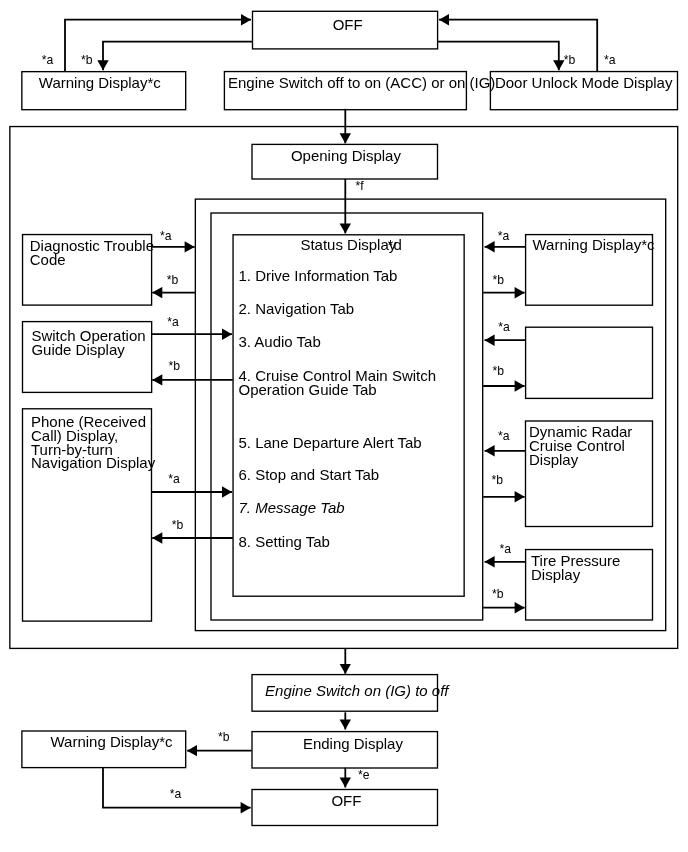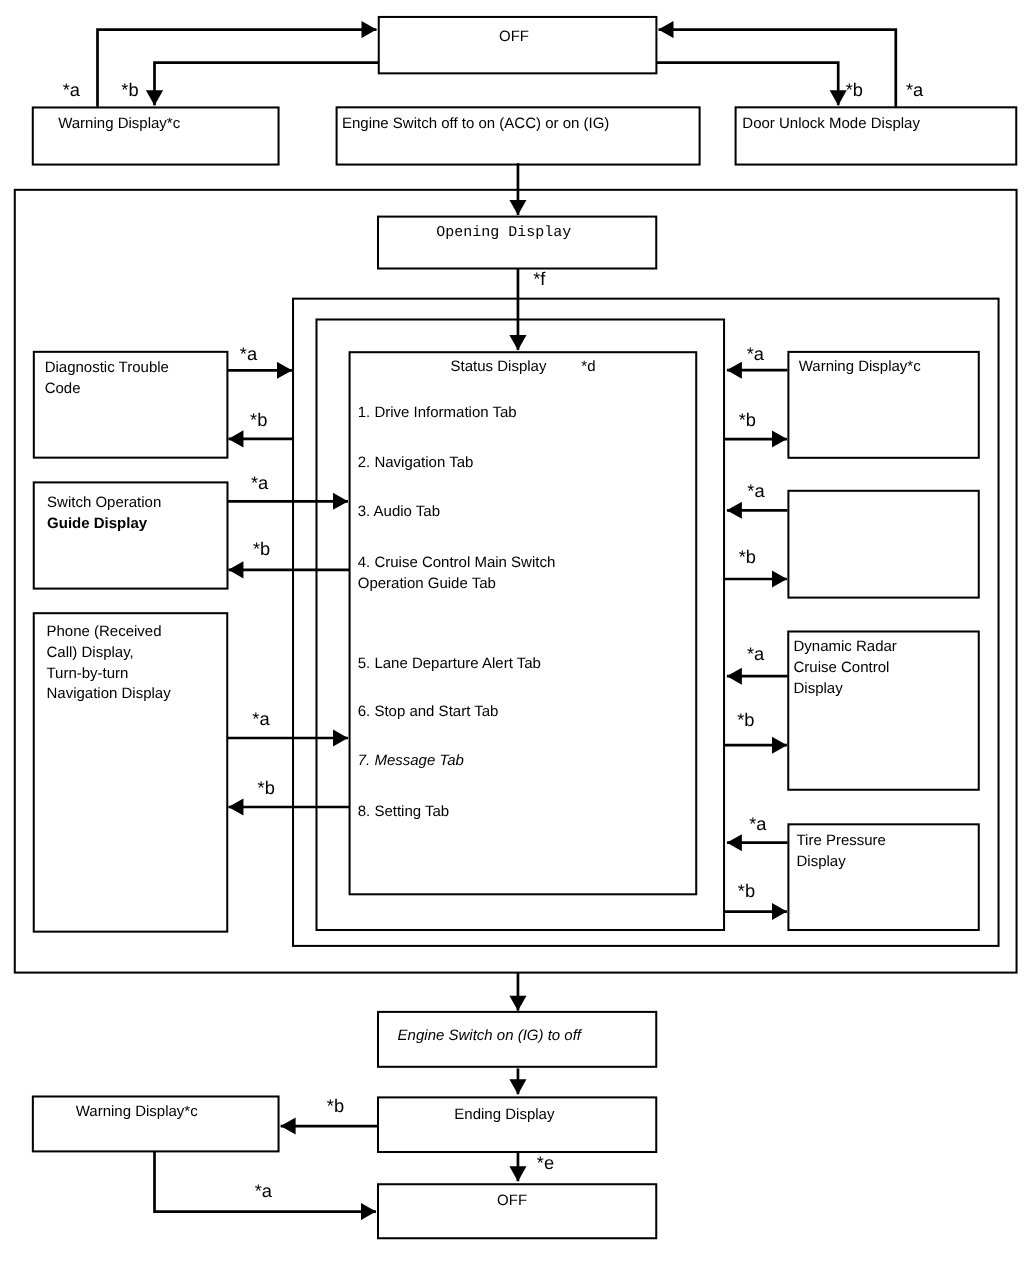--- a/index.html
+++ b/index.html
@@ -1,20 +1,20 @@
 <!DOCTYPE html>
 <html><head>
 <meta charset="utf-8">
 <title>Multi-Information Display Flow</title>
 <style>
   html,body{margin:0;padding:0;background:#ffffff;}
   body{width:688px;height:852px;overflow:hidden;
        font-family:"Liberation Sans",sans-serif;color:#000;}
   #canvas{position:relative;width:688px;height:852px;will-change:transform;}
-  .node{position:absolute;font-size:10px;line-height:16px;}
+  .node{position:absolute;font-size:15px;line-height:16px;}
   .node .t{position:absolute;white-space:nowrap;}
   svg.wires{position:absolute;left:0;top:0;width:688px;height:852px;overflow:visible;}
   .lbl{position:absolute;font-size:12.2px;line-height:1;white-space:nowrap;}
 </style>
 </head>
 <body>
 
 <div id="canvas">
 
   <svg class="wires" viewBox="0 0 688 852">
@@ -81,21 +81,21 @@
     <div class="t" style="left:16.4px;top:3px;">Warning Display*c</div>
   </div>
   <div class="node" style="left:225.4px;top:72.4px;width:242px;height:34px;">
     <div class="t" style="left:2.6px;top:2.7px;">Engine Switch off to on (ACC) or on (IG)</div>
   </div>
   <div class="node" style="left:491.4px;top:72.4px;width:187px;height:38px;">
     <div class="t" style="left:3.5px;top:2.5px;">Door Unlock Mode Display</div>
   </div>
 
   <div class="node" style="left:252.4px;top:145.4px;width:187px;height:35px;">
-    <div class="t" style="left:38.5px;top:2.7px;font-family:Liberation Mono, monospace;">Opening Display</div>
+    <div class="t" style="left:38.5px;top:2.7px;">Opening Display</div>
   </div>
 
   <div class="node" style="left:234.4px;top:235.4px;width:232px;height:362px;">
     <div class="t" style="left:66px;top:1.2px;">Status Display</div>
     <div class="t" style="left:153.2px;top:1.2px;">*d</div>
     <div class="t" style="left:4.1px;top:32.5px;">1. Drive Information Tab</div>
     <div class="t" style="left:4.1px;top:65.8px;">2. Navigation Tab</div>
     <div class="t" style="left:4.1px;top:99.1px;">3. Audio Tab</div>
     <div class="t" style="left:4.1px;top:132.4px;">4. Cruise Control Main Switch</div>
     <div class="t" style="left:4.1px;top:146.4px;">Operation Guide Tab</div>
@@ -104,21 +104,21 @@
     <div class="t" style="left:4.1px;top:265.1px;font-style:italic;">7. Message Tab</div>
     <div class="t" style="left:4.1px;top:298.9px;">8. Setting Tab</div>
   </div>
 
   <div class="node" style="left:23.4px;top:234.4px;width:129px;height:73px;">
     <div class="t" style="left:6.4px;top:3.4px;">Diagnostic Trouble</div>
     <div class="t" style="left:6.4px;top:17.3px;text-align:right;">Code</div>
   </div>
   <div class="node" style="left:23.4px;top:321.4px;width:129px;height:72px;">
     <div class="t" style="left:8px;top:6.5px;">Switch Operation</div>
-    <div class="t" style="left:8px;top:20.2px;font-weight:bold;">Guide Display</div>
+    <div class="t" style="left:8px;top:20.2px;">Guide Display</div>
   </div>
   <div class="node" style="left:23.4px;top:409.4px;width:129px;height:212px;">
     <div class="t" style="left:7.6px;top:4.4px;">Phone (Received</div>
     <div class="t" style="left:7.6px;top:18.3px;">Call) Display,</div>
     <div class="t" style="left:7.6px;top:32.2px;">Turn-by-turn</div>
     <div class="t" style="left:7.6px;top:46.1px;">Navigation Display</div>
   </div>
 
   <div class="node" style="left:526.4px;top:234.4px;width:127px;height:73px;">
     <div class="t" style="left:6.1px;top:2.5px;">Warning Display*c</div>

